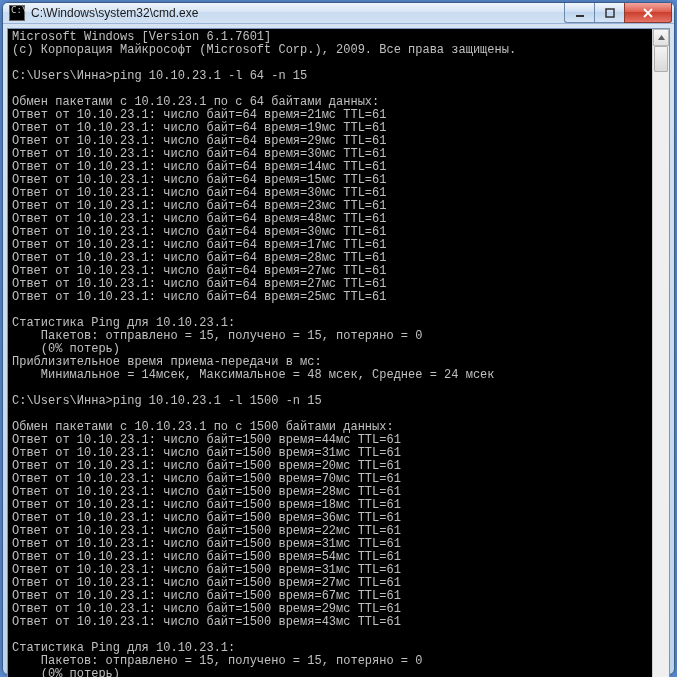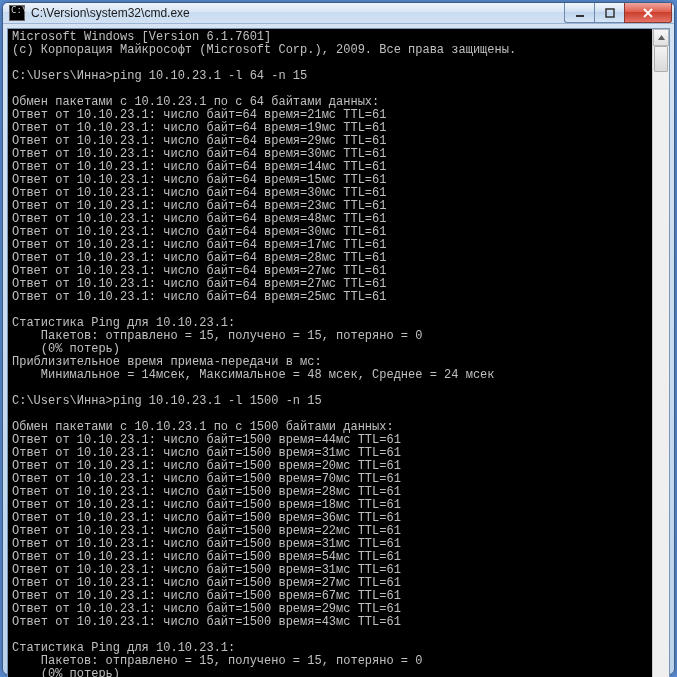--- a/index.html
+++ b/index.html
@@ -115,21 +115,21 @@
     border-radius: 1px;
   }
 </style>
 </head>
 <body>
 
 <div class="window">
 
   <div class="titlebar">
     <div class="title-icon">C:\</div>
-    <div class="title-text">C:\Version\system32\cmd.exe</div>
+    <div class="title-text">C:\Windows\system32\cmd.exe</div>
     <div class="win-btns">
       <div class="win-btn min">
         <svg width="10" height="10">
             <rect x="1" y="7" width="8" height="2" fill="#333"></rect>
           </svg>
       </div>
       <div class="win-btn max">
         <svg width="10" height="10">
             <rect x="1" y="1" width="8" height="8" fill="none" stroke="#333" stroke-width="1.5"></rect>
           </svg>

